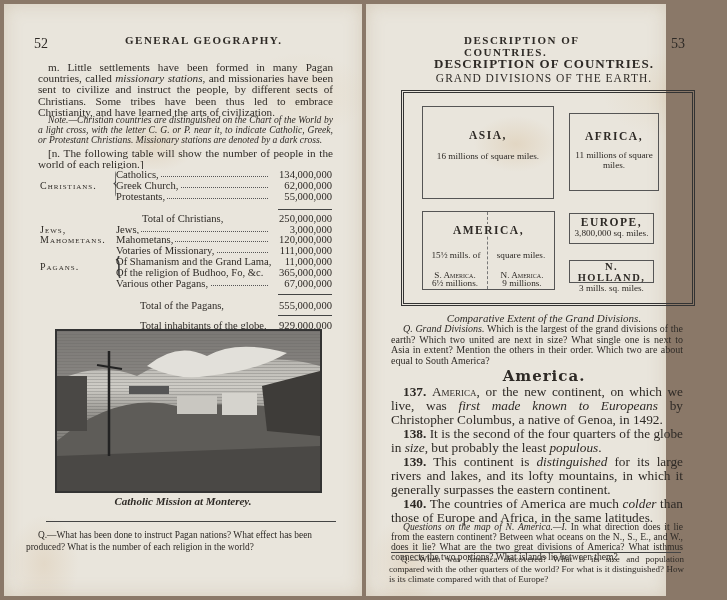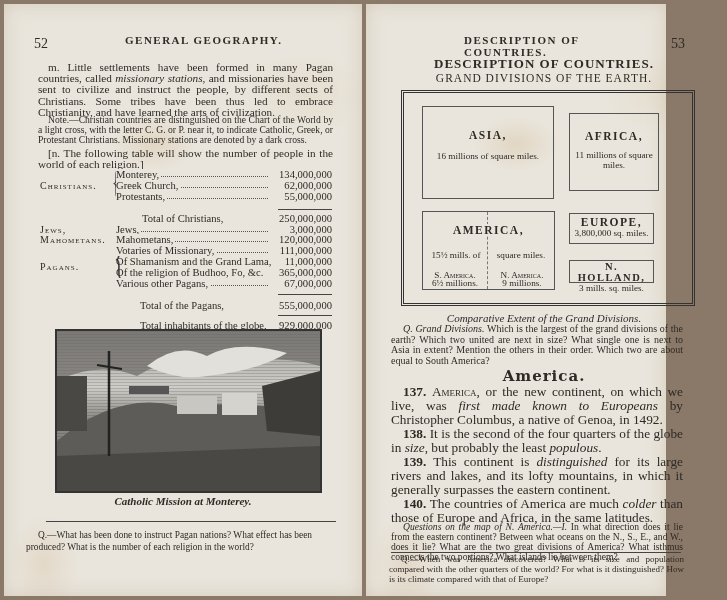--- a/index.html
+++ b/index.html
@@ -19,21 +19,21 @@
       radial-gradient(ellipse 90px 60px at 300px 90px, rgba(210,180,130,0.15), transparent 70%);
     box-shadow: inset 0 0 18px rgba(160,130,90,0.25);
   }
   .page.left { left:4px; width:358px; }
   .page.right { left:366px; width:300px; }
 
   .runhead { position:absolute; top:30px; font-size:11px; letter-spacing:1.5px; font-weight:bold; }
   .pagenum { position:absolute; top:32px; font-size:14px; }
 
   .p { position:absolute; font-size:11.2px; line-height:11.2px; text-align:justify; }
-  .note { font-size:9.6px; line-height:10px; }
+  .note { font-style:italic; font-size:9.6px; line-height:10px; }
 
   
   .rtable { position:absolute; left:36px; top:165px; width:292px; font-size:10.6px; }
   .rrow { position:absolute; left:0; width:292px; height:11px; white-space:nowrap; }
   .grp { position:absolute; left:0; font-variant:small-caps; letter-spacing:1px; font-size:10px; }
   .item { position:absolute; left:76px; }
   .dots { position:absolute; left:76px; right:64px; border-bottom:1.5px dotted #555; top:7px; }
   .val { position:absolute; right:0; }
   .brace { position:absolute; font-size:34px; line-height:34px; color:#444; font-weight:200; }
   .hr { position:absolute; height:0; border-top:1.5px solid #444; }
@@ -71,21 +71,21 @@
   <div class="p" style="left:34px; top:58px; width:295px; text-indent:10px;"><span>m. Little settlements have been formed in many Pagan countries, called </span><i>missionary stations</i><span>, and missionaries have been sent to civilize and instruct the people, by different sects of Christians. Some tribes have been thus led to embrace Christianity, and have learned the arts of civilization.</span></div>
 
   <div class="p note" style="left:34px; top:111px; width:295px; text-indent:10px;">Note.—Christian countries are distinguished on the Chart of the World by a light cross, with the letter C. G. or P. near it, to indicate Catholic, Greek, or Protestant Christians. Missionary stations are denoted by a dark cross.</div>
 
   <div class="p" style="left:34px; top:144px; width:295px; text-indent:10px;">[n. The following table will show the number of people in the world of each religion.]</div>
 
   <div class="rtable">
 
     <div class="brace" style="left:68px; top:-4px; transform:scaleX(0.5);">{</div>
     <div class="rrow" style="top:0;">
-        <span class="item" style="background:#e9e5dc;padding-right:2px;z-index:1;">Monterey,</span>
+        <span class="item" style="background:#e9e5dc;padding-right:2px;z-index:1;">Catholics,</span>
         <span class="dots"></span>
         <span class="val">134,000,000</span>
       </div>
     <div class="rrow" style="top:11px;">
         <span class="grp">Christians.</span>
         <span class="item" style="background:#e9e5dc;padding-right:2px;z-index:1;">Greek Church,</span>
         <span class="dots"></span>
         <span class="val">62,000,000</span>
       </div>
     <div class="rrow" style="top:22px;">

